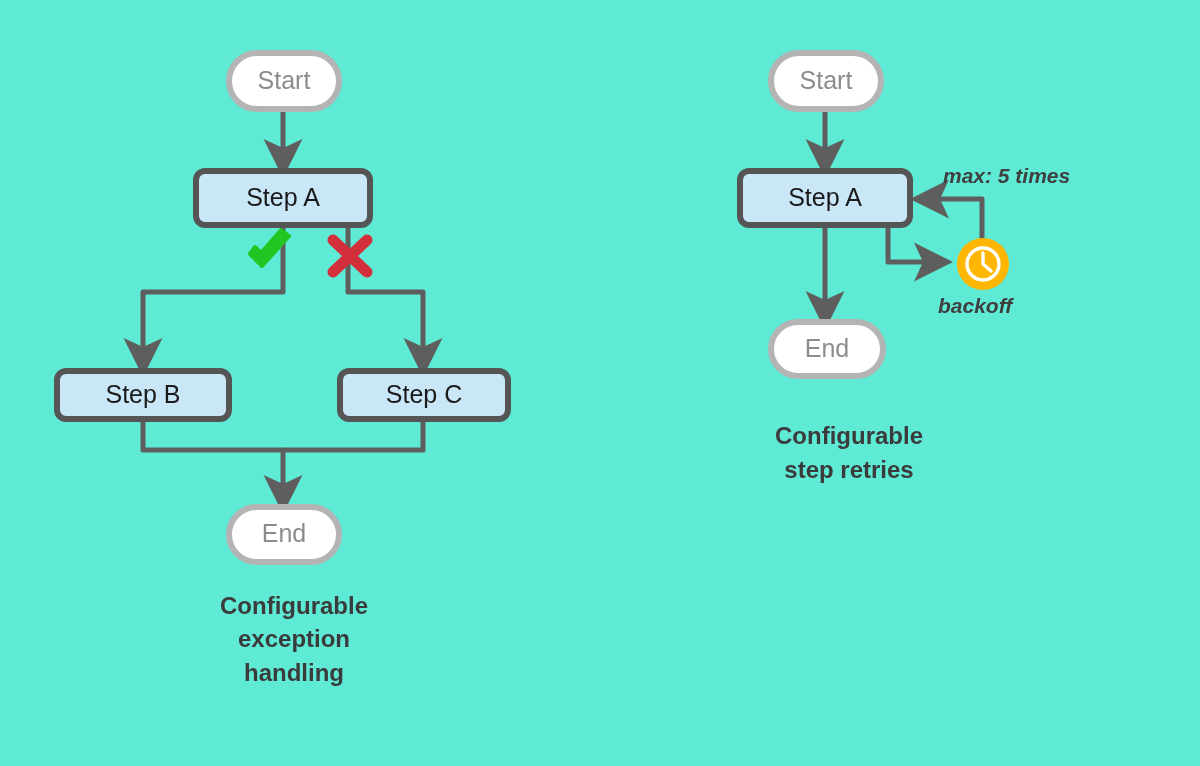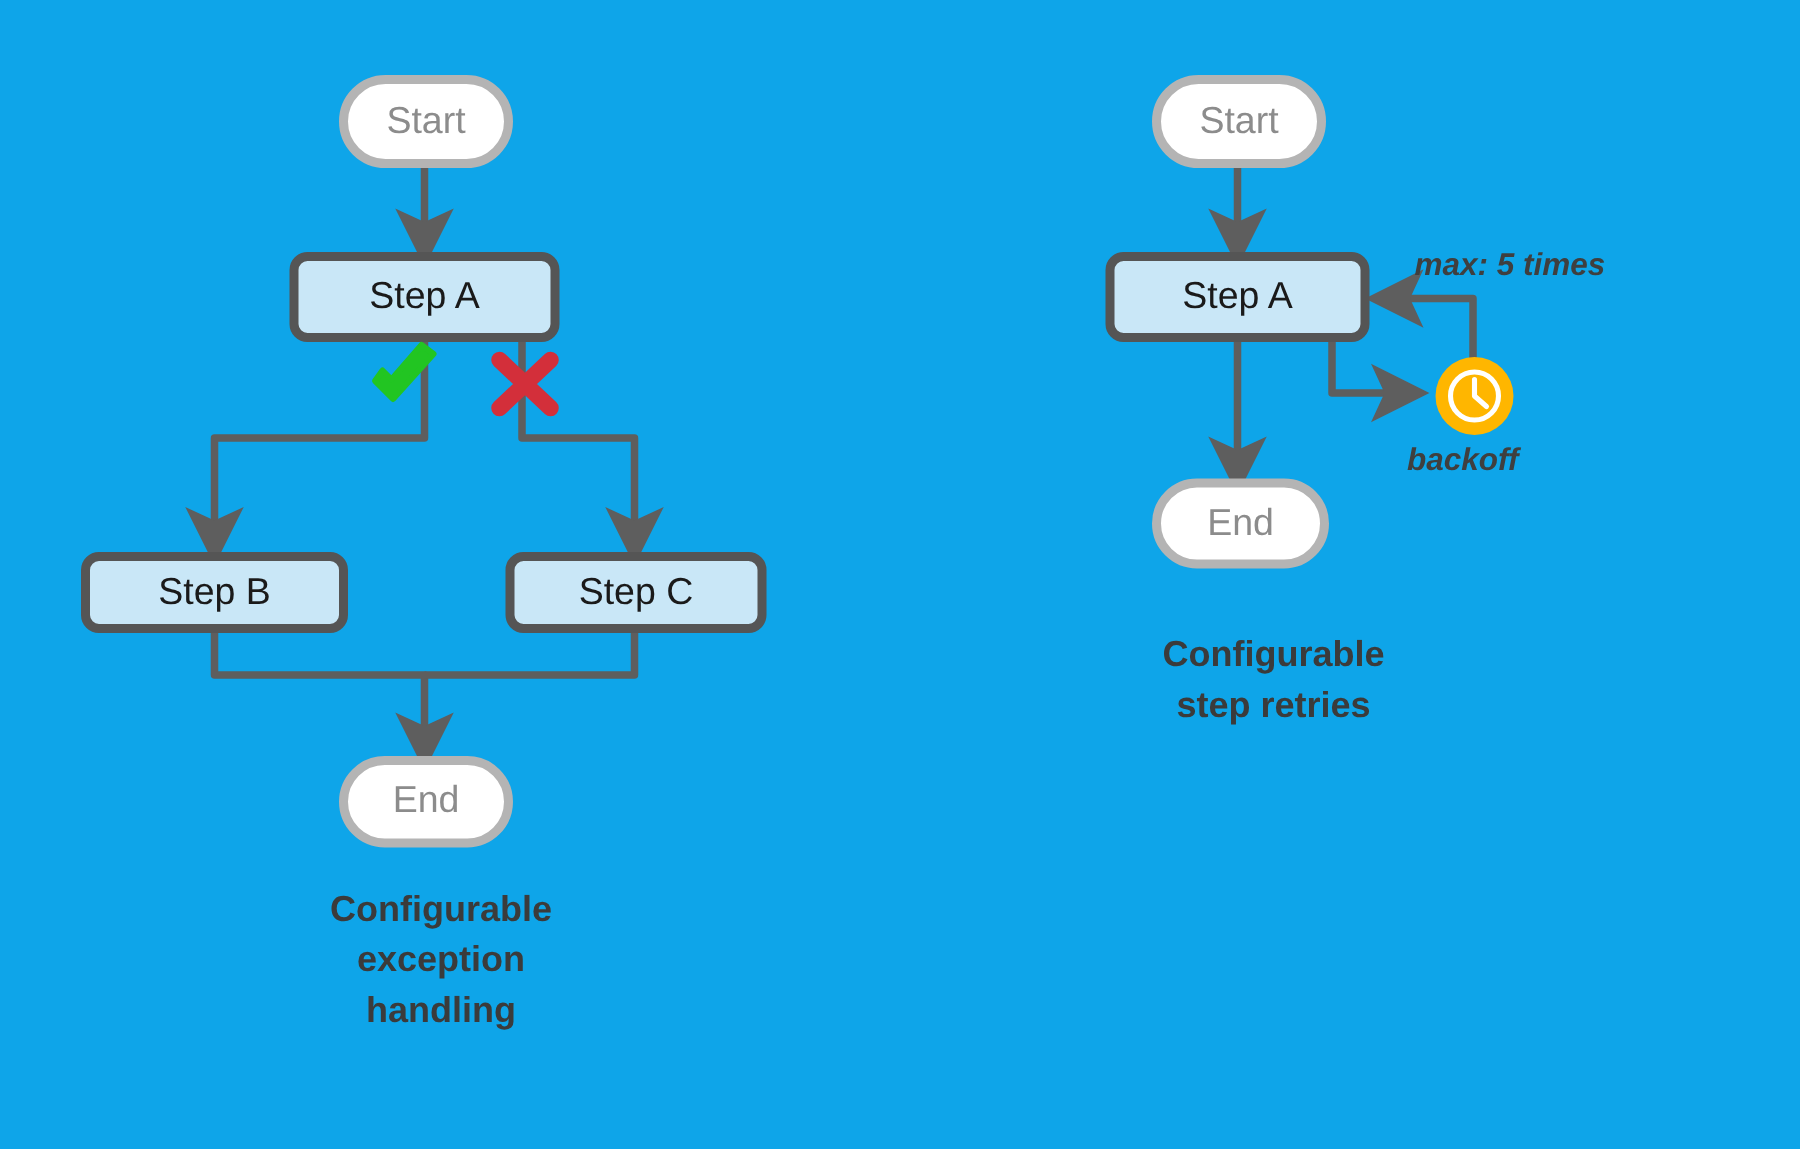--- a/index.html
+++ b/index.html
@@ -9,21 +9,21 @@
     background: #000000;
     width: 1200px;
     height: 766px;
     overflow: hidden;
     font-family: "Liberation Sans", sans-serif;
   }
   #stage {
     position: relative;
     width: 1200px;
     height: 766px;
-    background: #0ea5e9;
+    background: #5eead4;
   }
   svg.diagram-layer {
     position: absolute;
     left: 0;
     top: 0;
     width: 1200px;
     height: 766px;
     display: block;
   }
   .node-label {

